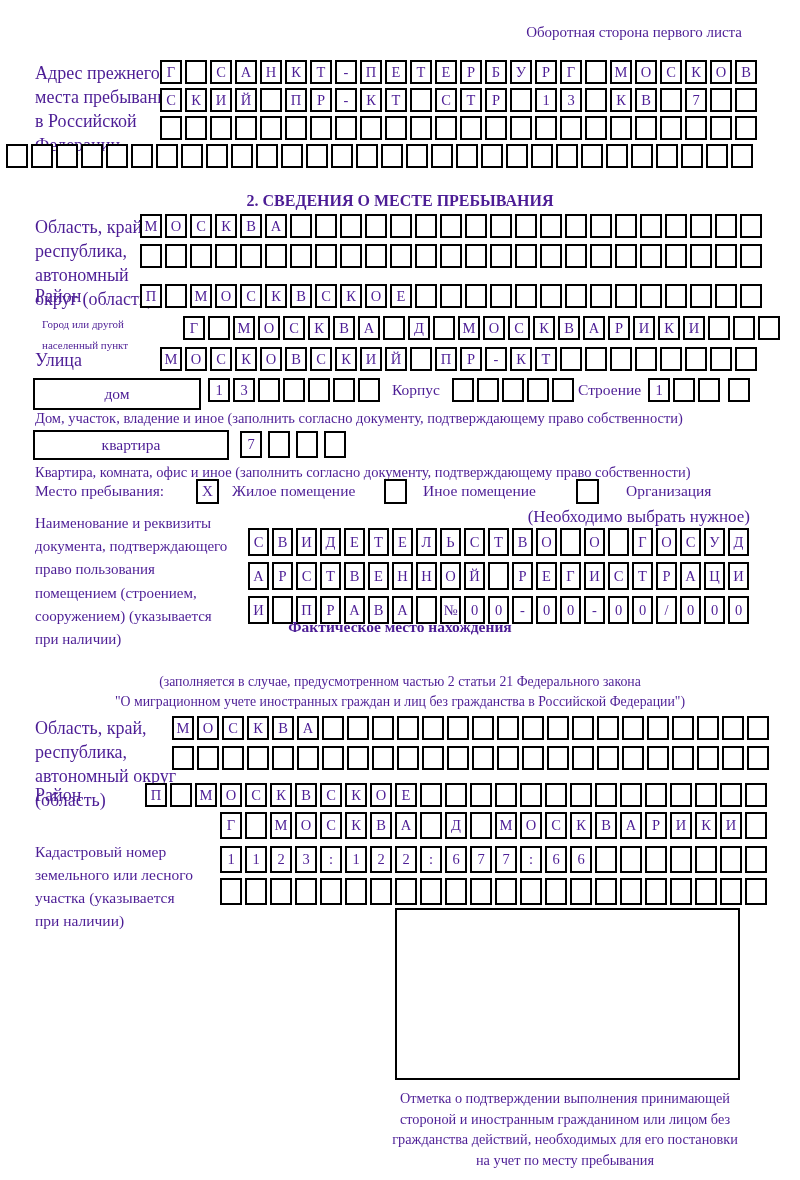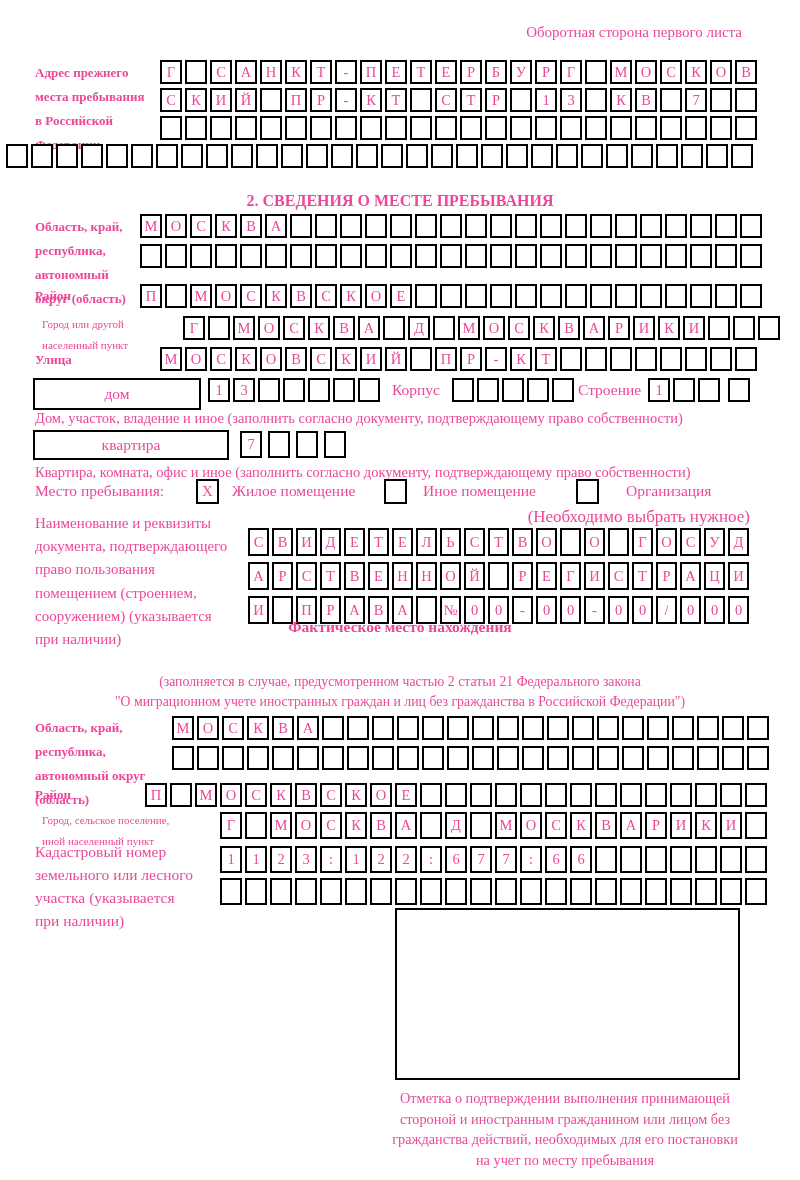--- a/index.html
+++ b/index.html
@@ -1,21 +1,21 @@
 <!DOCTYPE html>
 <html><head>
 <meta charset="utf-8">
 <style>
   html,body{margin:0;padding:0;background:#fff;}
   .page{
-    position:relative;width:800px;height:1180px;background:#ffffff;color:#ec4899;
+    position:relative;width:800px;height:1180px;background:#ffffff;color:#4c1d95;
     font-family:"Liberation Serif","DejaVu Serif",serif;overflow:hidden;
   }
   .abs{position:absolute;}
-  .lbl{position:absolute;font-size:13px;line-height:24px;font-weight:bold;}
+  .lbl{position:absolute;font-size:18px;line-height:24px;}
   .lbl-tight{position:absolute;font-size:11px;line-height:21px;margin-left:7px;}
   .note{position:absolute;font-size:13.8px;}
   .center{left:0;width:800px;text-align:center;}
   .bold{font-weight:bold;}
   .cellrow{position:absolute;display:flex;gap:3px;}
   .cell{
     flex:0 0 auto;box-sizing:border-box;width:22px;height:24px;border:2px solid #000;
     display:flex;align-items:center;justify-content:center;
     font-size:14.5px;background:#fff;
   }
@@ -519,24 +519,20 @@
       <div class="cell"></div>
       <div class="cell"></div>
       <div class="cell"></div>
       <div class="cell"></div>
       <div class="cell"></div>
       <div class="cell"></div>
       <div class="cell"></div>
       <div class="cell"></div>
     </div>
 
-  <div class="lbl-tight" style="left:35px;top:810px;">
-      <div>Город, сельское поселение,</div>
-      <div>иной населенный пункт</div>
-    </div>
   <div class="cellrow h27" style="left:220px;top:812px;">
       <div class="cell">Г</div>
       <div class="cell"></div>
       <div class="cell">М</div>
       <div class="cell">О</div>
       <div class="cell">С</div>
       <div class="cell">К</div>
       <div class="cell">В</div>
       <div class="cell">А</div>
       <div class="cell"></div>

